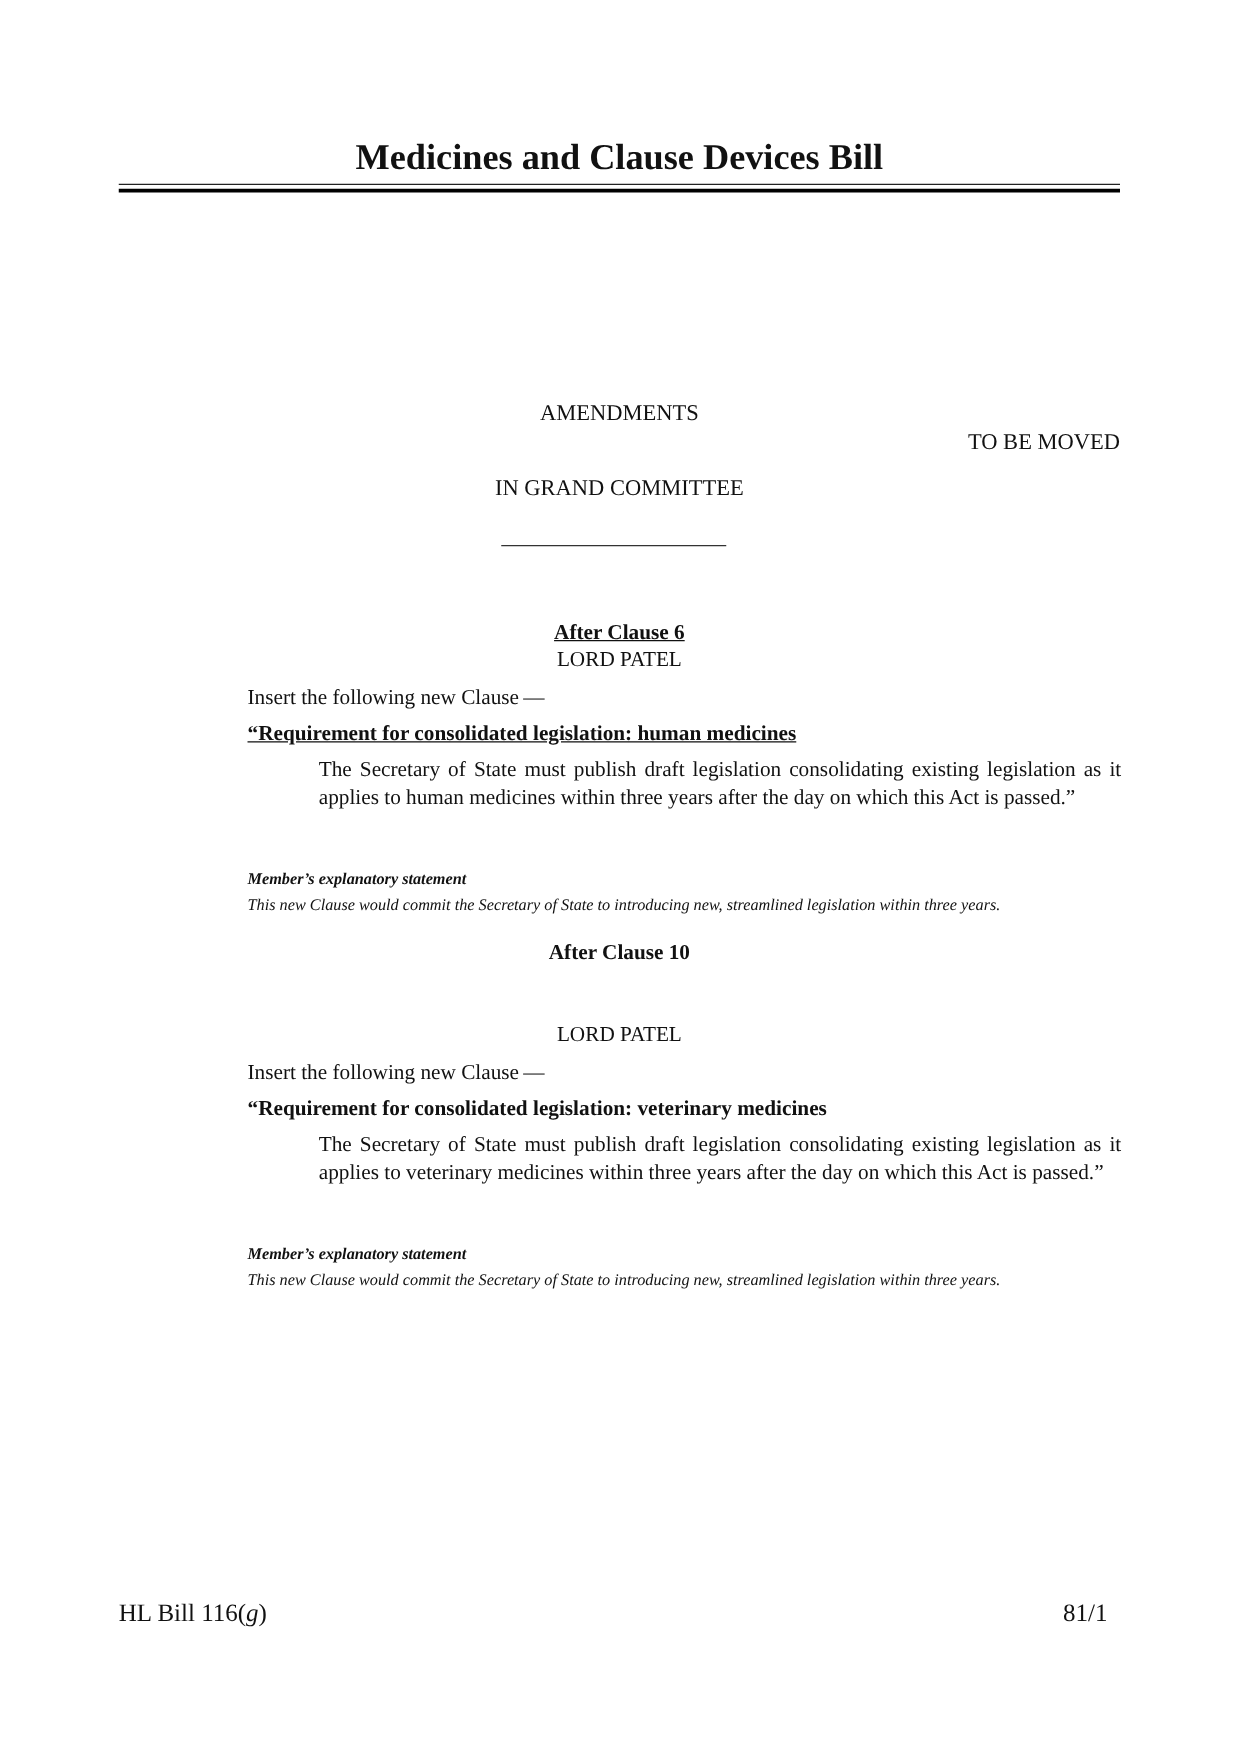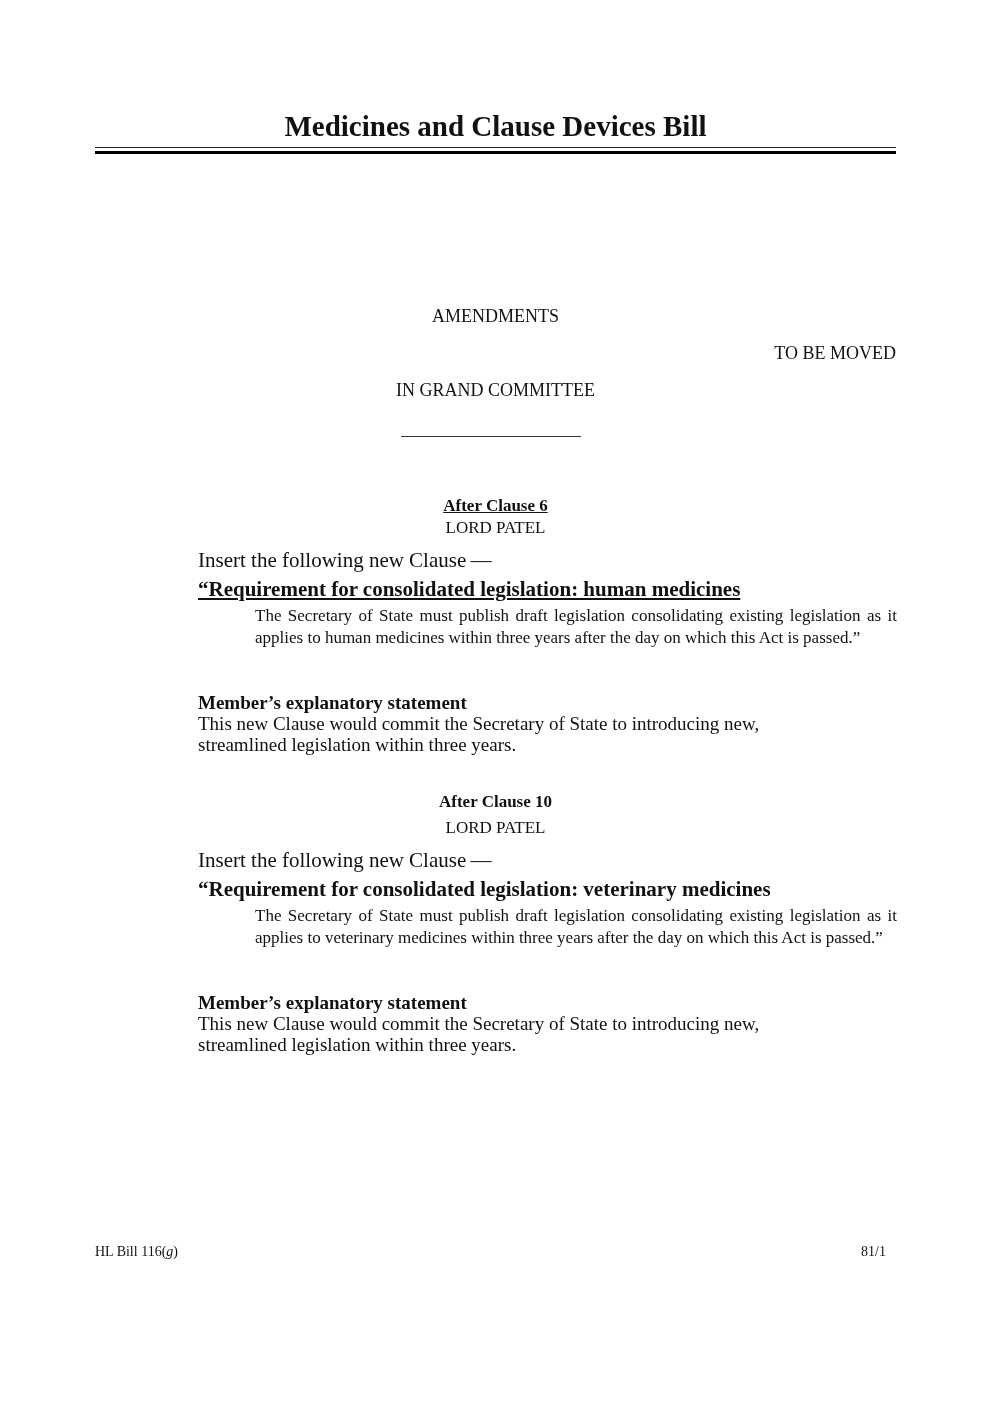--- a/index.html
+++ b/index.html
@@ -3,47 +3,47 @@
 <meta charset="utf-8">
 <style>
   html,body{margin:0;padding:0;background:#fff;}
   body{width:991px;height:1401px;position:relative;font-family:"Liberation Serif","DejaVu Serif",serif;color:#111;overflow:hidden;}
   .title{position:absolute;left:95px;width:801px;top:106px;text-align:center;font-weight:bold;font-size:29px;line-height:40px;}
   .rule-thin{position:absolute;left:95px;width:801px;top:147px;height:1px;background:#222;}
   .rule-thick{position:absolute;left:95px;width:801px;top:151px;height:3px;background:#000;}
   .center{position:absolute;left:95px;width:801px;text-align:center;font-size:18px;}
   .shortrule{position:absolute;left:401px;width:180px;top:436px;height:1px;background:#333;}
   .bold{font-weight:bold;}
-  .left{position:absolute;left:198px;width:700px;font-size:21px;}
+  .left{position:absolute;left:198px;width:700px;font-size:17px;}
   .body{position:absolute;left:255px;width:642px;font-size:17px;line-height:22px;text-align:justify;}
-  .it{font-size:19px;line-height:21px;}
-  .footer{position:absolute;top:1244px;font-size:14px;}
+  .it{font-style:italic;font-size:13px;line-height:21px;}
+  .footer{position:absolute;top:1280px;font-size:20px;}
 </style>
 </head>
 <body>
 
 <div>
   <div class="title">Medicines and Clause Devices Bill</div>
   <div class="rule-thin"></div>
   <div class="rule-thick"></div>
 
-  <div class="center" style="top:306px;">AMENDMENTS</div>
+  <div class="center" style="top:320px;">AMENDMENTS</div>
   <div class="center" style="top:343px;text-align:right;">TO BE MOVED</div>
   <div class="center" style="top:380px;">IN GRAND COMMITTEE</div>
   <div class="shortrule"></div>
 
   <div class="center bold" style="top:496px;font-size:17px;text-decoration:underline;">After Clause 6</div>
   <div class="center" style="top:518px;font-size:17px;">LORD PATEL</div>
   <div class="left" style="top:548px;">Insert the following new Clause —</div>
   <div class="left bold" style="top:577px;text-decoration:underline;">“Requirement for consolidated legislation: human medicines</div>
   <div class="body" style="top:605px;">The Secretary of State must publish draft legislation consolidating existing legislation as it applies to human medicines within three years after the day on which this Act is passed.”</div>
   <div class="left it bold" style="top:692px;">Member’s explanatory statement</div>
   <div class="left it" style="top:713px;width:650px;">This new Clause would commit the Secretary of State to introducing new, streamlined legislation within three years.</div>
 
-  <div class="center bold" style="top:792px;font-size:17px;">After Clause 10</div>
+  <div class="center bold" style="top:752px;font-size:17px;">After Clause 10</div>
   <div class="center" style="top:818px;font-size:17px;">LORD PATEL</div>
   <div class="left" style="top:848px;">Insert the following new Clause —</div>
   <div class="left bold" style="top:877px;">“Requirement for consolidated legislation: veterinary medicines</div>
   <div class="body" style="top:905px;">The Secretary of State must publish draft legislation consolidating existing legislation as it applies to veterinary medicines within three years after the day on which this Act is passed.”</div>
   <div class="left it bold" style="top:992px;">Member’s explanatory statement</div>
   <div class="left it" style="top:1013px;width:650px;">This new Clause would commit the Secretary of State to introducing new, streamlined legislation within three years.</div>
 
   <div class="footer" style="left:95px;"><span>HL Bill 116(</span><i>g</i><span>)</span></div>
   <div class="footer" style="right:105px;">81/1</div>
 </div>

